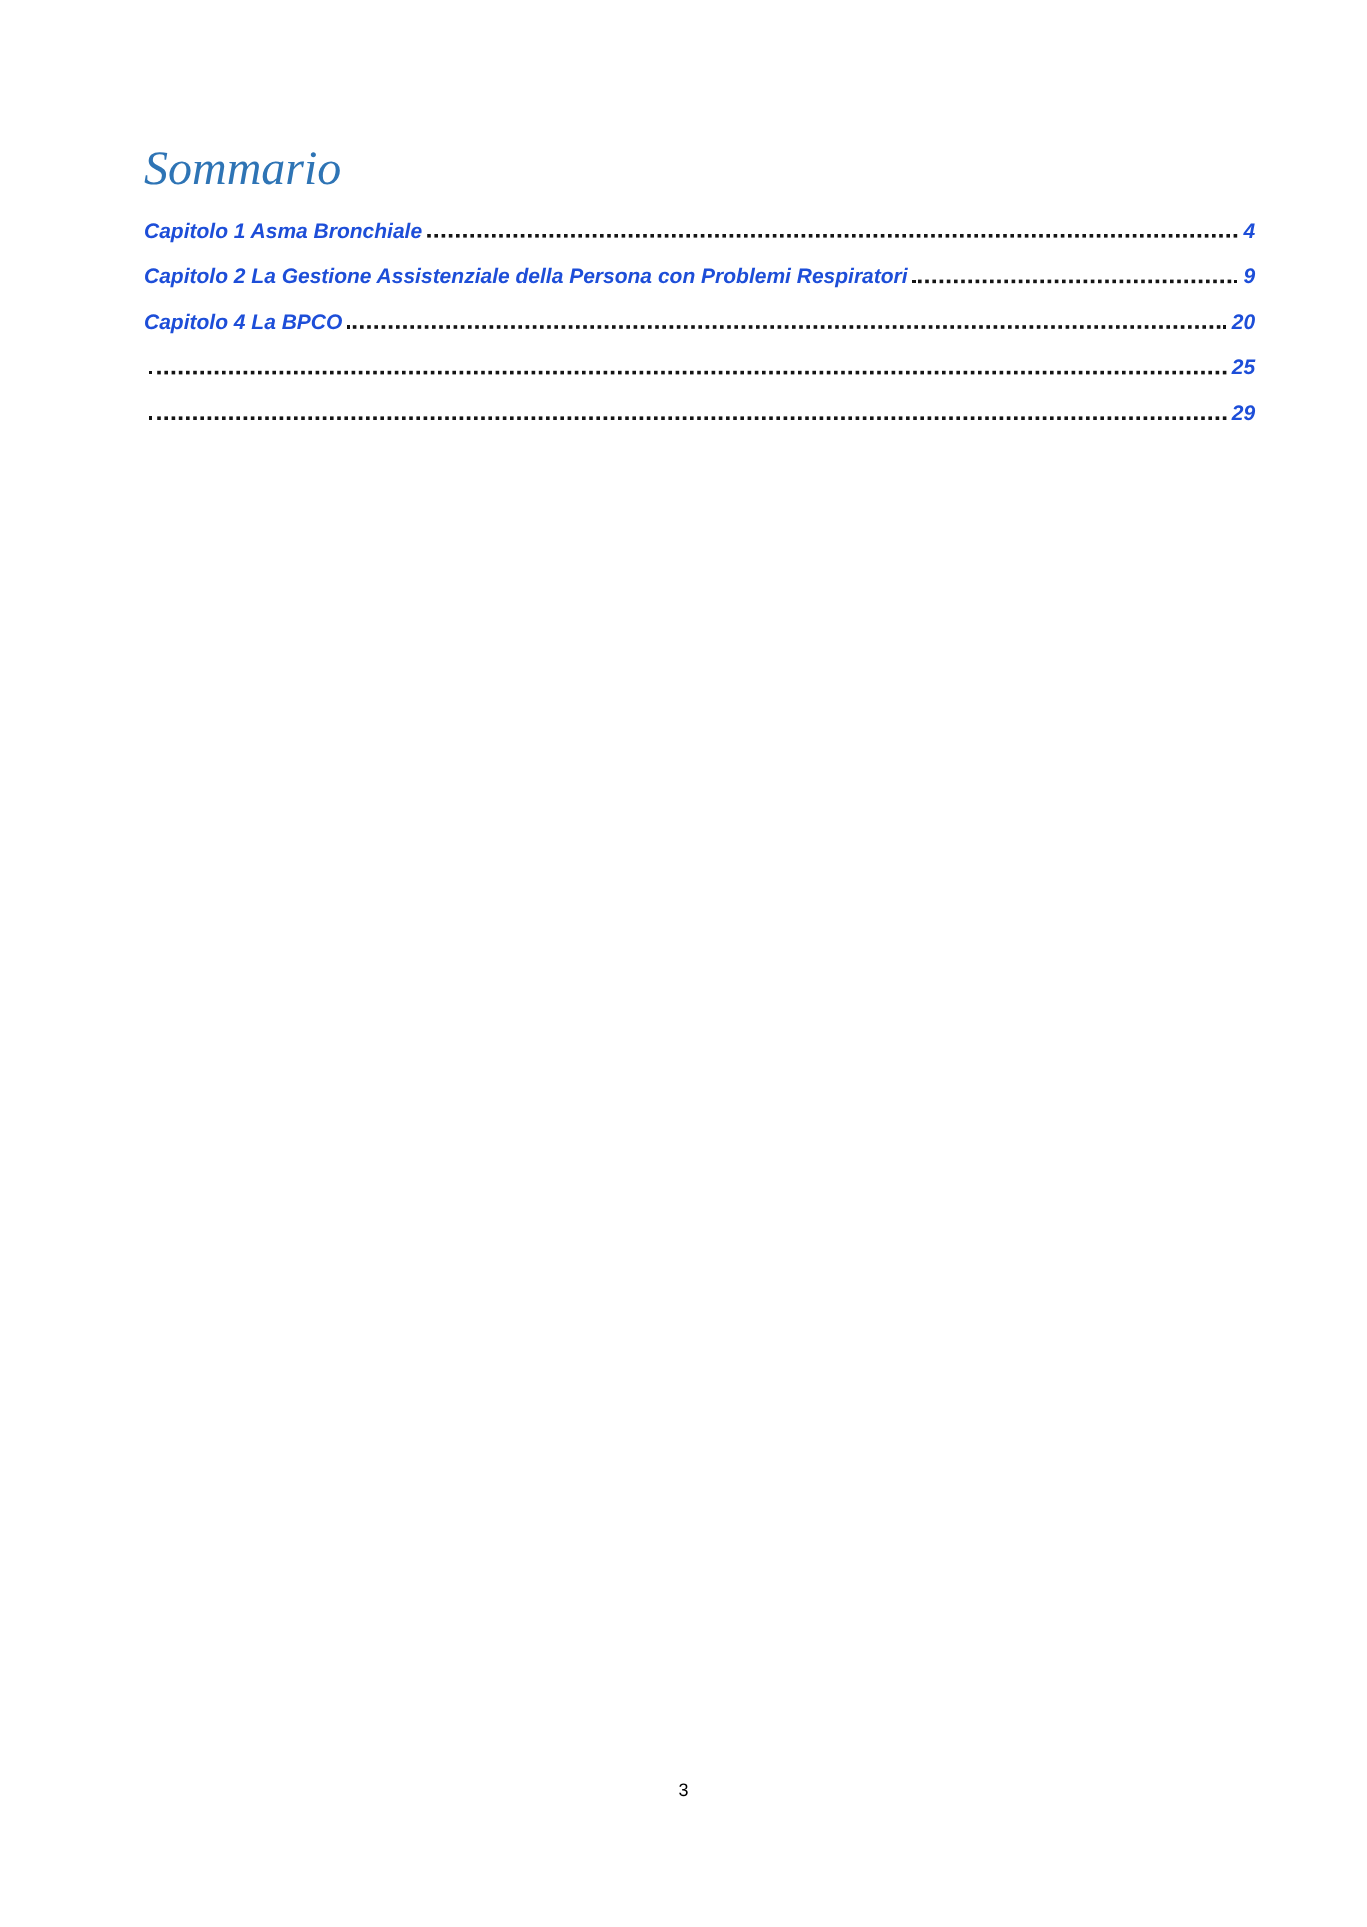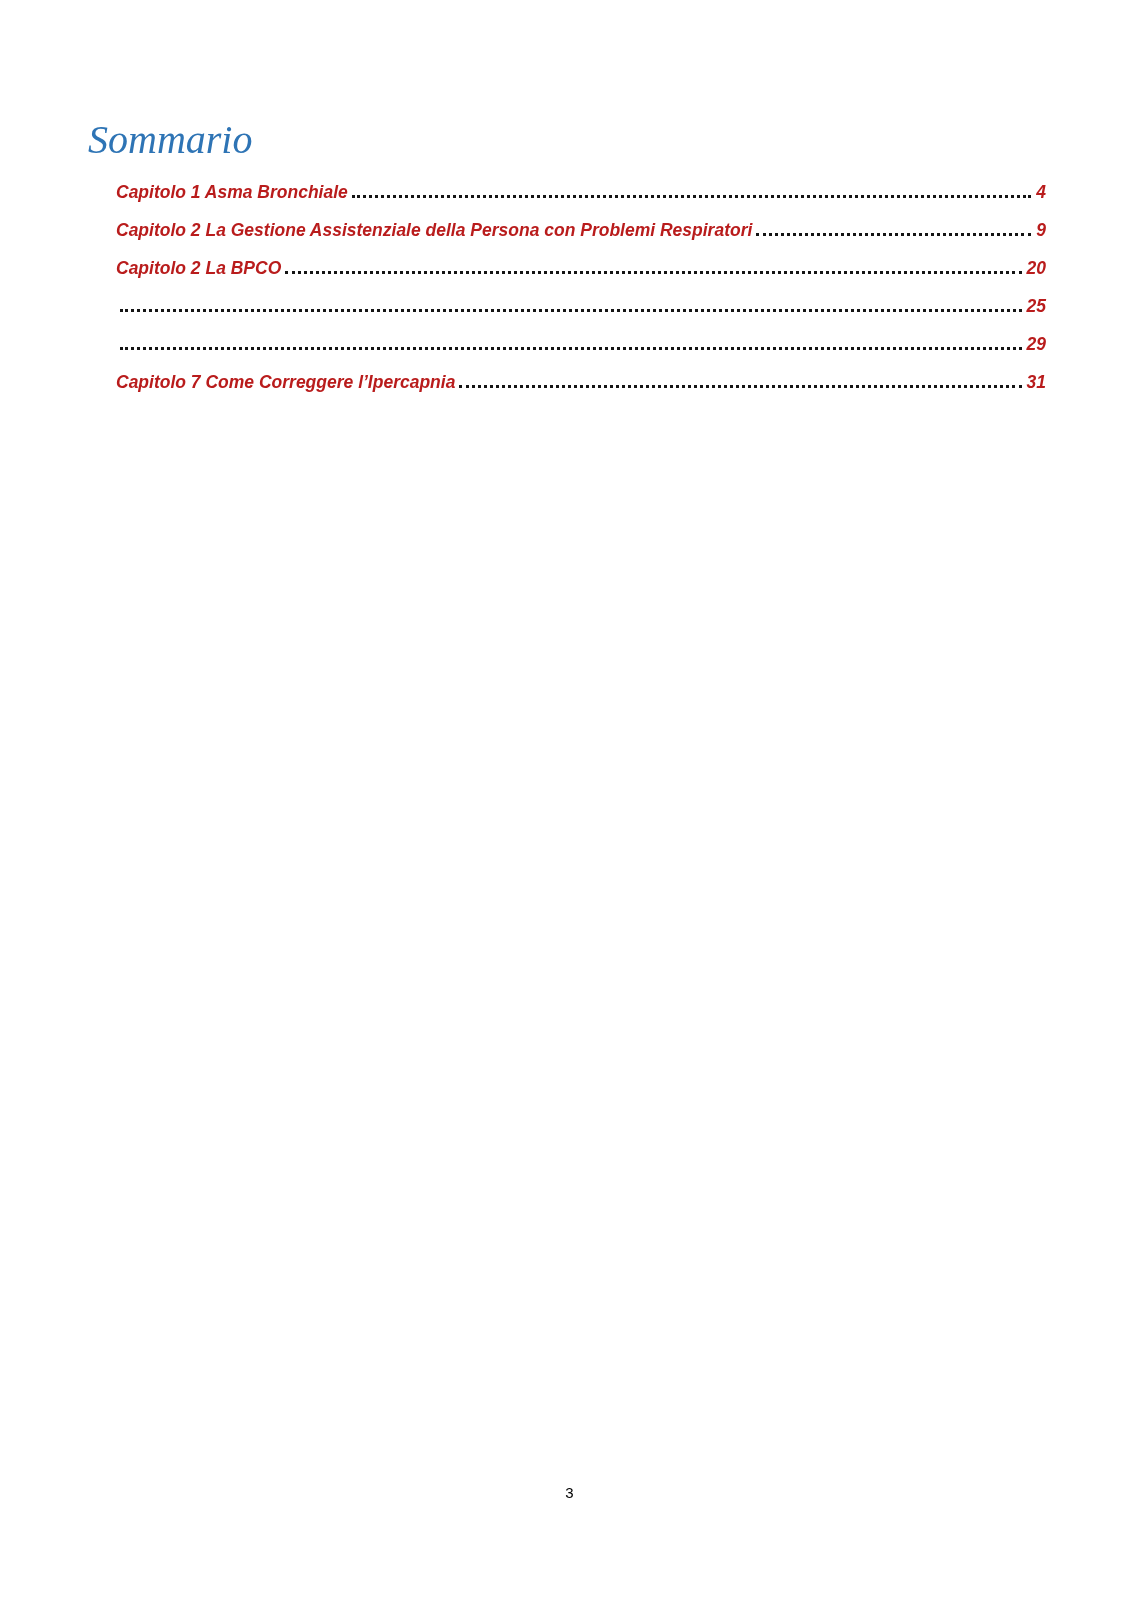--- a/index.html
+++ b/index.html
@@ -7,21 +7,21 @@
     padding: 0;
     background: #ffffff;
   }
   .page {
     position: relative;
     width: 1139px;
     height: 1606px;
     margin: 0 auto;
     background: #ffffff;
     box-sizing: border-box;
-    padding: 0 93px 0 88px;
+    padding: 0 93px 0 120px;
     font-family: "Liberation Sans", sans-serif;
     color: #000000;
     overflow: hidden;
   }
   .toc-title {
     margin: 116px 0 0 0;
     font-family: "Liberation Serif", serif;
     font-style: italic;
     font-weight: 400;
     font-size: 40px;
@@ -33,24 +33,23 @@
   }
   .toc-row {
     display: flex;
     align-items: baseline;
     height: 38px;
     font-family: "Liberation Sans", sans-serif;
     font-style: italic;
     font-weight: 700;
     font-size: 17.5px;
     line-height: 24px;
-    color: #b91c1c;
+    color: #1d4ed8;
     text-decoration: none;
     cursor: pointer;
-    margin-left: 28px;
   }
   .toc-label {
     white-space: nowrap;
     flex: 0 0 auto;
   }
   .leader {
     flex: 1 1 auto;
     min-width: 20px;
     margin: 0 5px 0 4px;
     border-bottom: 3px dotted #141414;
@@ -88,40 +87,35 @@
     </div>
 
     <div class="toc-row">
       <span class="toc-label">Capitolo 2 La Gestione Assistenziale della Persona con Problemi Respiratori</span>
       <span class="leader"></span>
       <span class="toc-page">9</span>
     </div>
 
 
     <div class="toc-row">
-      <span class="toc-label">Capitolo 2 La BPCO</span>
+      <span class="toc-label">Capitolo 4 La BPCO</span>
       <span class="leader"></span>
       <span class="toc-page">20</span>
     </div>
 
     <div class="toc-row">
       <span class="leader"></span>
       <span class="toc-page">25</span>
     </div>
 
     <div class="toc-row">
       <span class="leader"></span>
       <span class="toc-page">29</span>
     </div>
 
-    <div class="toc-row">
-      <span class="toc-label">Capitolo 7 Come Correggere l’Ipercapnia</span>
-      <span class="leader"></span>
-      <span class="toc-page">31</span>
-    </div>
 
 
   </nav>
 
   <footer class="page-footer">
     <span>3</span>
   </footer>
 
 </div>
 

